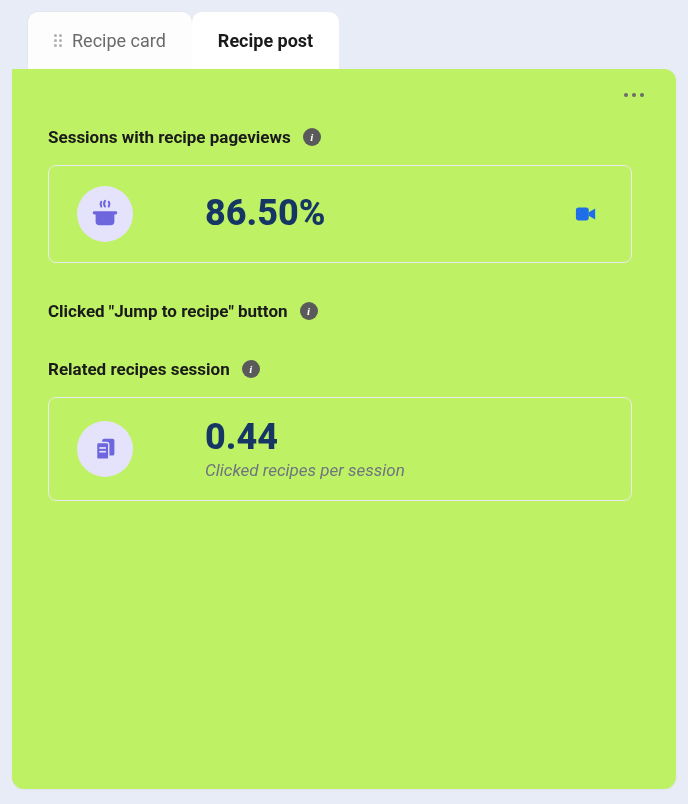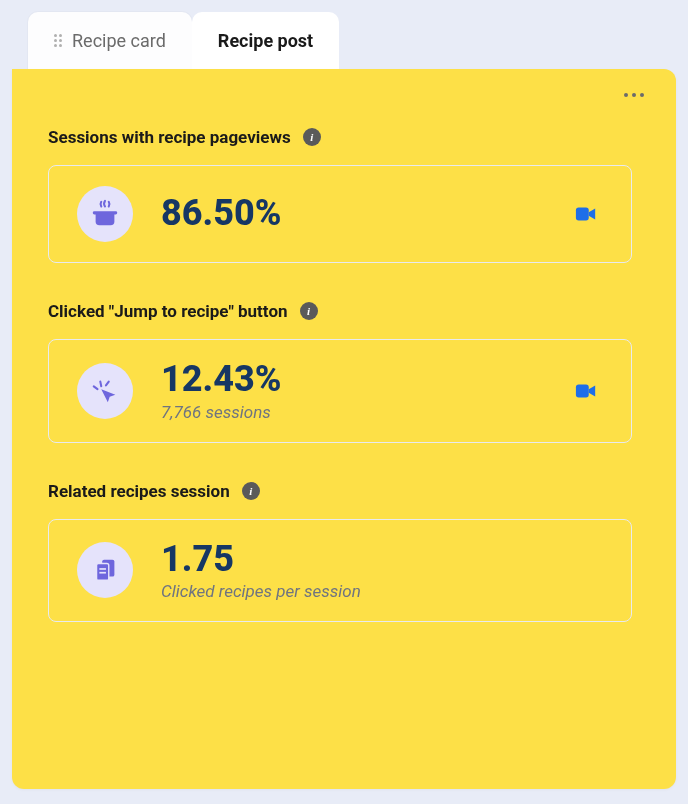--- a/index.html
+++ b/index.html
@@ -48,21 +48,21 @@
       grid-template-rows: repeat(3, 3px);
       gap: 2px;
     }
     .drag-dots span {
       width: 3px;
       height: 3px;
       background: #b0b0b0;
       border-radius: 50%;
     }
     .panel {
-      background: #fde047;
+      background: #bef264;
       border-radius: 0 12px 12px 12px;
       padding: 20px 44px 36px 36px;
       min-height: 720px;
       position: relative;
       box-shadow: 0 1px 3px rgba(0,0,0,0.04);
     }
     .panel-actions {
       position: absolute;
       top: 20px;
       right: 28px;
@@ -126,20 +126,21 @@
       align-items: center;
       justify-content: center;
       flex-shrink: 0;
     }
     .icon-badge svg {
       width: 30px;
       height: 30px;
     }
     .metric {
       flex-grow: 1;
+      margin-left: 44px;
     }
     .metric-value {
       font-size: 36px;
       font-weight: 800;
       color: #163764;
       line-height: 1.1;
     }
     .metric-sub {
       font-size: 17px;
       font-style: italic;
@@ -209,56 +210,36 @@
         </svg>
       </div>
     </div>
   </div>
 
   <div class="section">
     <div class="section-header">
       <div class="section-title">Clicked "Jump to recipe" button</div>
       <div class="info-icon">i</div>
     </div>
-    <div class="card">
-      <div class="icon-badge">
-        <svg viewBox="0 0 32 32" fill="none">
-          <path d="M12 11 L11 6" stroke="#6e66dd" stroke-width="2.2" stroke-linecap="round"></path>
-          <path d="M8 14 L4 11" stroke="#6e66dd" stroke-width="2.2" stroke-linecap="round"></path>
-          <path d="M17 10 L20 6" stroke="#6e66dd" stroke-width="2.2" stroke-linecap="round"></path>
-          <path d="M12 14 L27 20 L21 22 L19 28 Z" fill="#6e66dd"></path>
-        </svg>
-      </div>
-      <div class="metric">
-        <div class="metric-value">12.43%</div>
-        <div class="metric-sub">7,766 sessions</div>
-      </div>
-      <div class="camera-icon">
-        <svg viewBox="0 0 24 20">
-          <rect x="1" y="3" width="14" height="14" rx="3" fill="#1e6ee8"></rect>
-          <path d="M15 8 L22 4 V16 L15 12 Z" fill="#1e6ee8"></path>
-        </svg>
-      </div>
-    </div>
   </div>
 
   <div class="section">
     <div class="section-header">
       <div class="section-title">Related recipes session</div>
       <div class="info-icon">i</div>
     </div>
     <div class="card">
       <div class="icon-badge">
         <svg viewBox="0 0 32 32" fill="none">
           <rect x="13" y="5" width="13" height="18" rx="2" fill="#6e66dd"></rect>
           <rect x="7" y="9" width="13" height="18" rx="2" fill="#6e66dd" stroke="#e5e3fb" stroke-width="1.5"></rect>
           <rect x="10" y="14" width="7" height="1.8" fill="#e5e3fb"></rect>
           <rect x="10" y="18" width="7" height="1.8" fill="#e5e3fb"></rect>
         </svg>
       </div>
       <div class="metric">
-        <div class="metric-value">1.75</div>
+        <div class="metric-value">0.44</div>
         <div class="metric-sub">Clicked recipes per session</div>
       </div>
     </div>
   </div>
 
 </div>
 
 </body></html>

